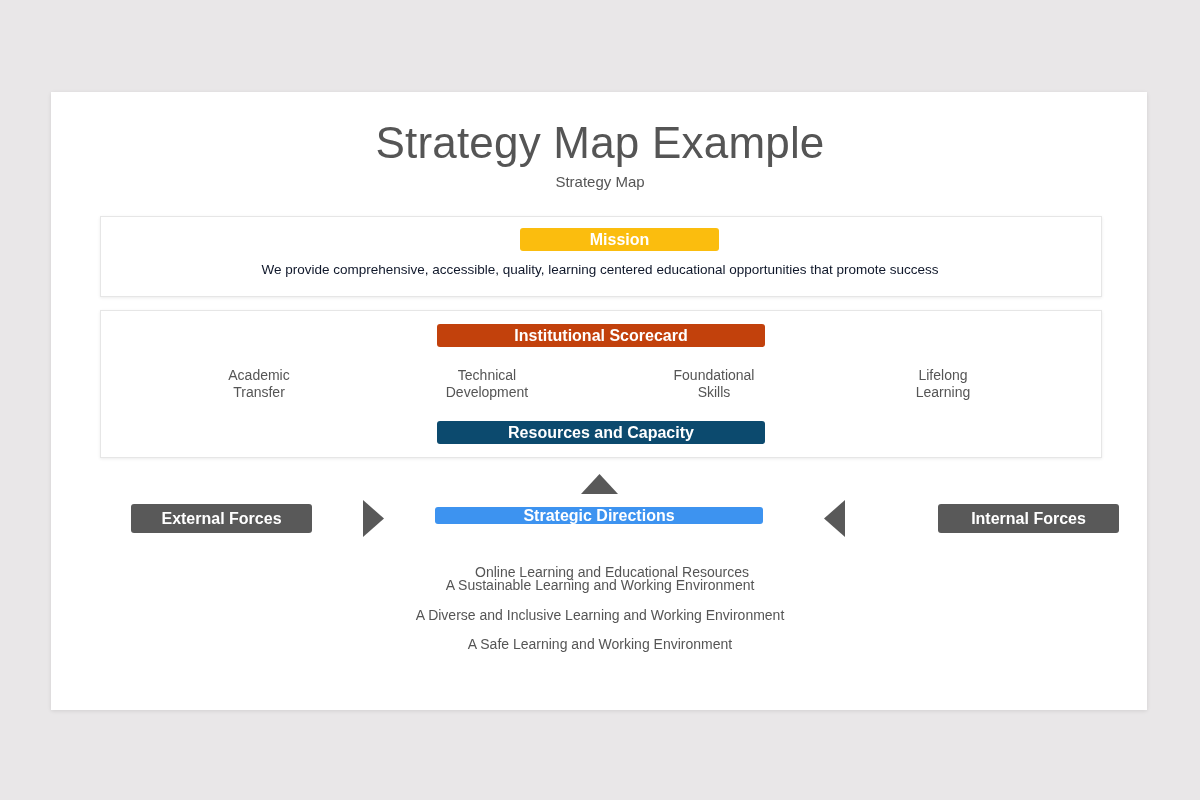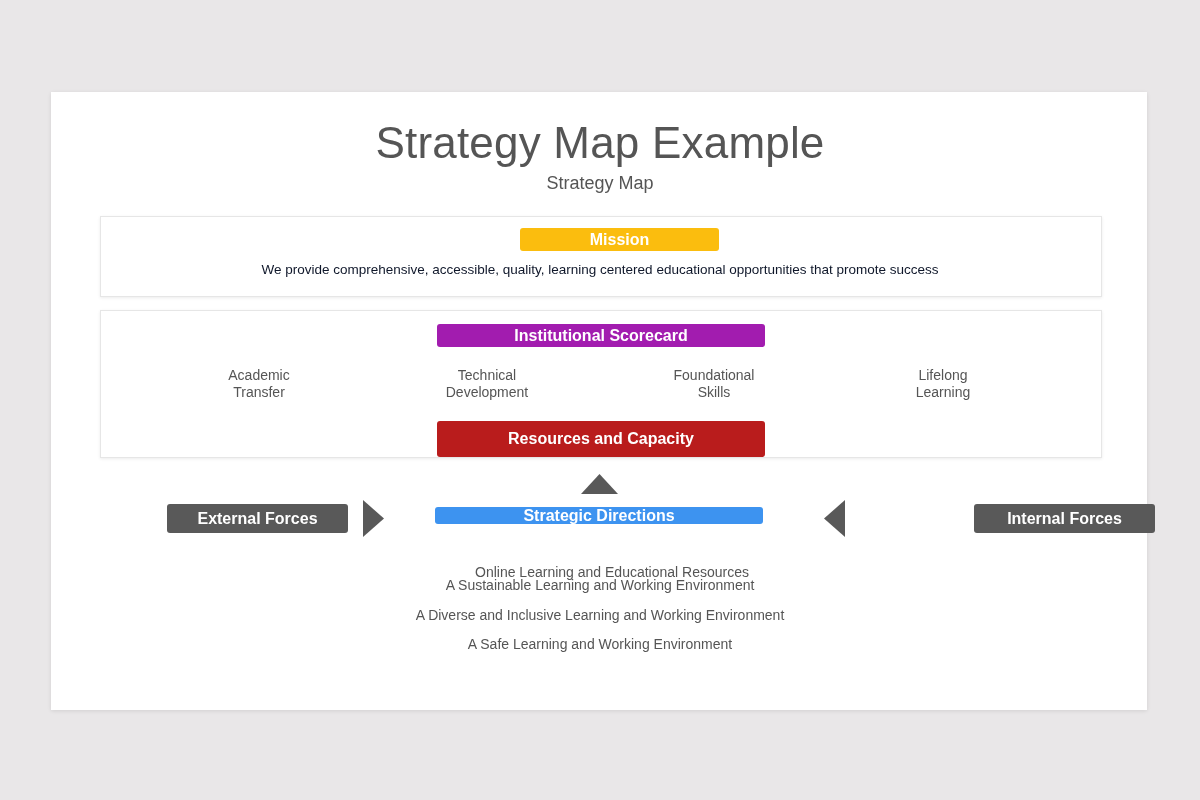--- a/index.html
+++ b/index.html
@@ -2,64 +2,64 @@
 <html><head>
 <meta charset="utf-8">
 <style>
   html, body { margin:0; padding:0; }
   body { width:1200px; height:800px; background:#e9e7e8; position:relative; overflow:hidden;
          font-family:"Liberation Sans", sans-serif; color:#555; }
   .slide { position:absolute; left:51px; top:92px; width:1096px; height:618px; background:#fff;
            box-shadow:0 1px 4px rgba(0,0,0,0.10); }
   .abs { position:absolute; }
   .title { left:0; width:100%; top:118px; text-align:center; font-size:44px; color:#555; font-weight:normal; letter-spacing:0.2px; }
-  .subtitle { left:0; width:100%; top:173px; text-align:center; font-size:18px; color:#555; }
+  .subtitle { left:0; width:100%; top:173px; text-align:center; font-size:15px; color:#555; }
   .card { position:absolute; background:#fff; border:1px solid #e6e6e6; box-shadow:0 1px 3px rgba(0,0,0,0.08); }
   .bar { position:absolute; border-radius:3px; color:#fff; font-weight:bold; font-size:16px;
          display:flex; align-items:center; justify-content:center; }
   .mission-text { left:0; width:1200px; top:262px; text-align:center; font-size:13.5px; color:#0f172a; }
   .metric { position:absolute; width:160px; text-align:center; font-size:14px; line-height:17px; color:#555; top:367px; }
   .force { position:absolute; background:#595959; border-radius:3px; color:#fff; font-weight:bold; font-size:16px;
-           display:flex; align-items:center; justify-content:center; height:29px; width:181px; top:504px;margin-left:36px; }
+           display:flex; align-items:center; justify-content:center; height:29px; width:181px; top:504px; }
   .dir-item { position:absolute; left:0; width:1200px; text-align:center; font-size:14px; color:#555; }
   svg { display:block; }
 </style>
 </head>
 <body>
 
 <div class="slide"></div>
 
 <div class="abs title">Strategy Map Example</div>
 <div class="abs subtitle">Strategy Map</div>
 
 <div class="card" style="left:100px; top:216px; width:1000px; height:79px;"></div>
 <div class="bar" style="left:520px; top:228px; width:199px; height:23px; background:#fbbd0e;">Mission</div>
 <div class="abs mission-text">We provide comprehensive, accessible, quality, learning centered educational opportunities that promote success</div>
 
 <div class="card" style="left:100px; top:310px; width:1000px; height:146px;"></div>
-<div class="bar" style="left:437px; top:324px; width:328px; height:23px; background:#a21caf;">Institutional Scorecard</div>
+<div class="bar" style="left:437px; top:324px; width:328px; height:23px; background:#c2410c;">Institutional Scorecard</div>
 
 <div class="metric" style="left:179px;">
   <div>Academic</div>
   <div>Transfer</div>
 </div>
 <div class="metric" style="left:407px;">
   <div>Technical</div>
   <div>Development</div>
 </div>
 <div class="metric" style="left:634px;">
   <div>Foundational</div>
   <div>Skills</div>
 </div>
 <div class="metric" style="left:863px;">
   <div>Lifelong</div>
   <div>Learning</div>
 </div>
 
-<div class="bar" style="left:437px; top:421px; width:328px; height:36px; background:#b91c1c;">Resources and Capacity</div>
+<div class="bar" style="left:437px; top:421px; width:328px; height:23px; background:#0c4a6e;">Resources and Capacity</div>
 
 <div class="abs" style="left:581px; top:474px;">
   <svg width="37" height="20" viewBox="0 0 37 20">
       <polygon points="18.5,0 37,20 0,20" fill="#595959"></polygon>
     </svg>
 </div>
 
 <div class="force" style="left:131px;">External Forces</div>
 <div class="abs" style="left:363px; top:500px;">
   <svg width="21" height="37" viewBox="0 0 21 37">

